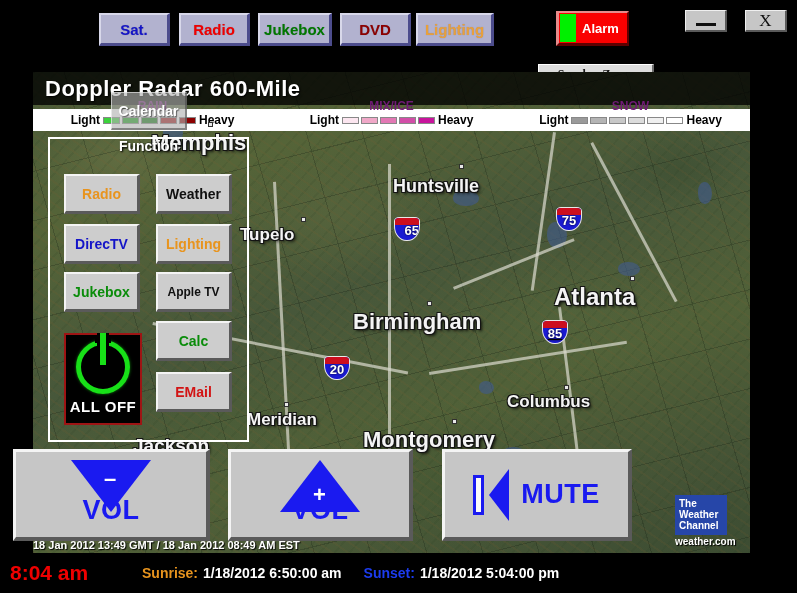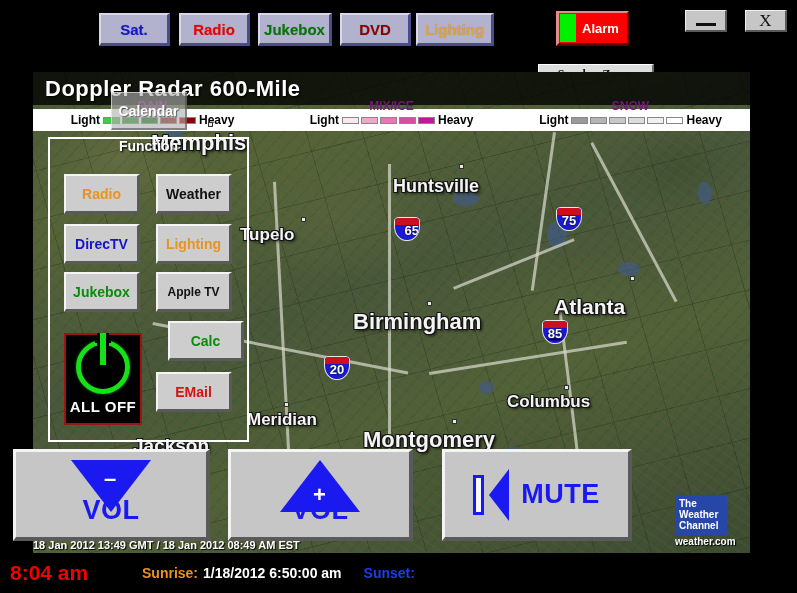--- a/index.html
+++ b/index.html
@@ -313,21 +313,21 @@
     cursor: pointer;
     z-index: 22;
   }
   .fbtn.small { font-size: 12px; }
   #fb-radio   { left: 64px;  top: 174px; color: #e8941e; }
   #fb-weather { left: 156px; top: 174px; color: #101010; }
   #fb-directv { left: 64px;  top: 224px; color: #1414c8; }
   #fb-lighting{ left: 156px; top: 224px; color: #e8941e; }
   #fb-jukebox { left: 64px;  top: 272px; color: #0a8c0a; }
   #fb-appletv { left: 156px; top: 272px; color: #101010; }
-  #fb-calc    { left: 156px; top: 321px; color: #0a8c0a; margin-left: 12px; }
+  #fb-calc    { left: 156px; top: 321px; color: #0a8c0a; }
   #fb-email   { left: 156px; top: 372px; color: #d21414; }
 
   #alloff {
     position: absolute; left: 64px; top: 333px;
     width: 78px; height: 92px;
     background: #000000;
     border: 2px solid #9e1414;
     z-index: 22;
     cursor: pointer;
     display: flex; flex-direction: column;
@@ -591,21 +591,21 @@
     <div class="city-dot" style="left:268px; top:145px;"></div>
     <div class="city-dot" style="left:597px; top:204px;"></div>
     <div class="city-dot" style="left:394px; top:229px;"></div>
     <div class="city-dot" style="left:531px; top:313px;"></div>
     <div class="city-dot" style="left:251px; top:330px;"></div>
     <div class="city-dot" style="left:419px; top:347px;"></div>
 
     <div class="city" style="left:118px; top:58px;  font-size:22px;">Memphis</div>
     <div class="city" style="left:360px; top:104px; font-size:18px;">Huntsville</div>
     <div class="city" style="left:207px; top:153px; font-size:17px;">Tupelo</div>
-    <div class="city" style="left:521px; top:223px; font-size:21px;">Atlanta</div>
+    <div class="city" style="left:521px; top:211px; font-size:24px;">Atlanta</div>
     <div class="city" style="left:320px; top:237px; font-size:22px;">Birmingham</div>
     <div class="city" style="left:474px; top:320px; font-size:17px;">Columbus</div>
     <div class="city" style="left:214px; top:338px; font-size:17px;">Meridian</div>
     <div class="city" style="left:330px; top:355px; font-size:22px;">Montgomery</div>
     <div class="city" style="left:100px; top:363px; font-size:19px;">Jackson</div>
 
     <div class="shield" style="left:361px; top:145px;justify-content:flex-end;">
       <div class="cap"></div>
       <div class="num">65</div>
     </div>
@@ -703,16 +703,17 @@
   </div>
 
   <div id="statusbar">
     <div id="clock">8:04 am</div>
     <div class="sunwrap">
       <span id="sunrise-label">Sunrise:</span>
       <span id="sunrise-value">1/18/2012 6:50:00 am</span>
     </div>
     <div class="sunwrap">
       <span id="sunset-label">Sunset:</span>
+      <span id="sunset-value">1/18/2012 5:04:00 pm</span>
     </div>
   </div>
 
 </div>
 
 </body></html>

